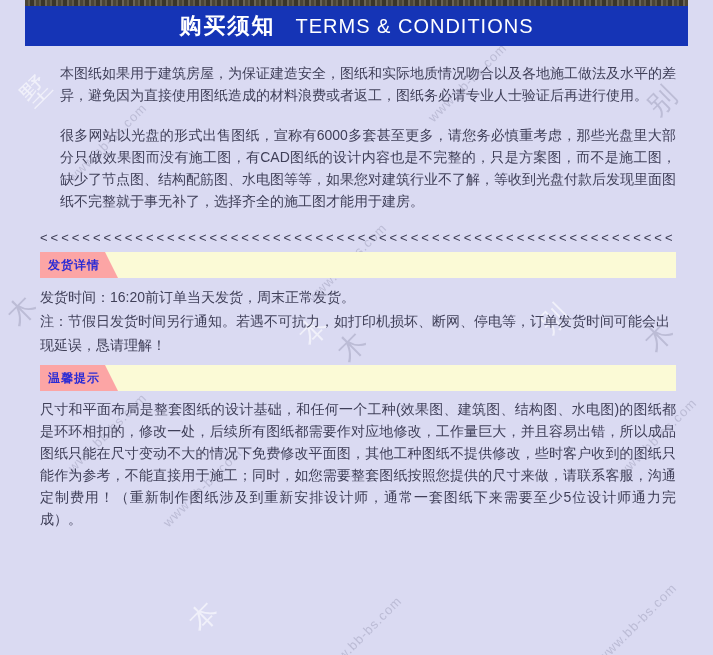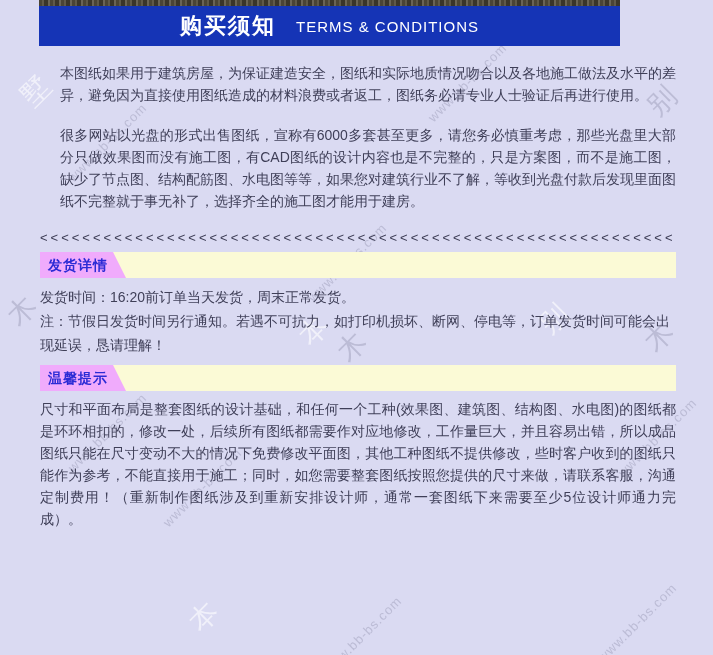--- a/index.html
+++ b/index.html
@@ -19,37 +19,37 @@
     font-size: 13px;
     color: rgba(120,120,150,0.30);
     letter-spacing: 1px;
   }
   .wm-char {
     font-size: 28px;
     letter-spacing: 0;
   }
   .wm-light { color: rgba(255,255,255,0.60); }
   
-  .banner-wrap { position: absolute; top: 0; left: 39px; width: 581px; z-index: 1; }
+  .banner-wrap { position: absolute; top: 0; left: 25px; width: 663px; z-index: 1; }
   .banner-texture {
     height: 6px;
     background: repeating-linear-gradient(90deg,
       #4a4435 0 3px, #5f5949 3px 5px, #3a352a 5px 9px, #6a6456 9px 11px);
   }
   .banner {
     height: 40px;
     background: #1534B6;
     display: flex;
     align-items: center;
     justify-content: center;
     gap: 20px;
     color: #ffffff;
   }
   .banner .zh { font-size: 22px; font-weight: bold; letter-spacing: 2px; }
-  .banner .en { font-size: 15px; letter-spacing: 1px; }
+  .banner .en { font-size: 20px; letter-spacing: 1px; }
   
   .content {
     position: absolute;
     top: 62px;
     left: 40px;
     width: 636px;
     z-index: 1;
     color: #3F3F58;
     font-size: 14px;
   }
@@ -72,24 +72,24 @@
   .section-bar {
     height: 26px;
     background: #FBFAD6;
     margin-bottom: 7px;
   }
   .section-bar .hl {
     display: inline-block;
     height: 26px;
     line-height: 26px;
     padding: 0 18px 0 8px;
-    background: #f0abfc;
+    background: #fca5a5;
     clip-path: polygon(0 0, calc(100% - 13px) 0, 100% 100%, 0 100%);
     color: #2B2BD5;
-    font-size: 14px;
+    font-size: 12px;
     font-weight: bold;
     letter-spacing: 1px;
   }
   .ship-line { line-height: 24px; }
   .ship-block { margin-bottom: 8px; }
   .tips-body { line-height: 22px; text-align: justify; margin-top: 4px; }
 </style>
 </head>
 <body>
 

